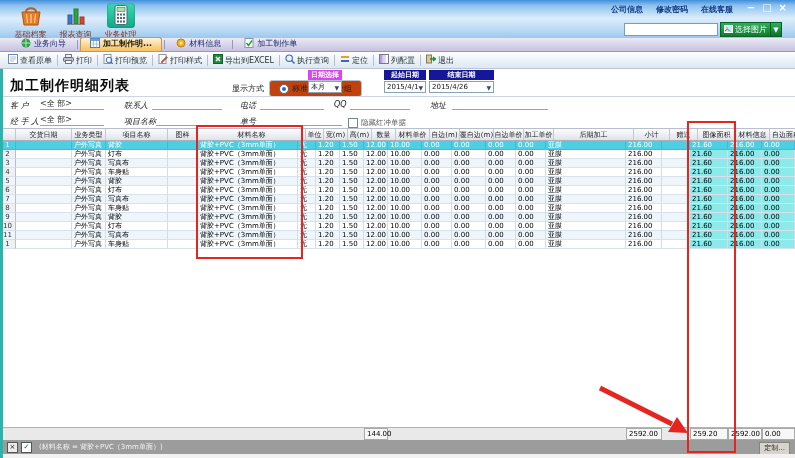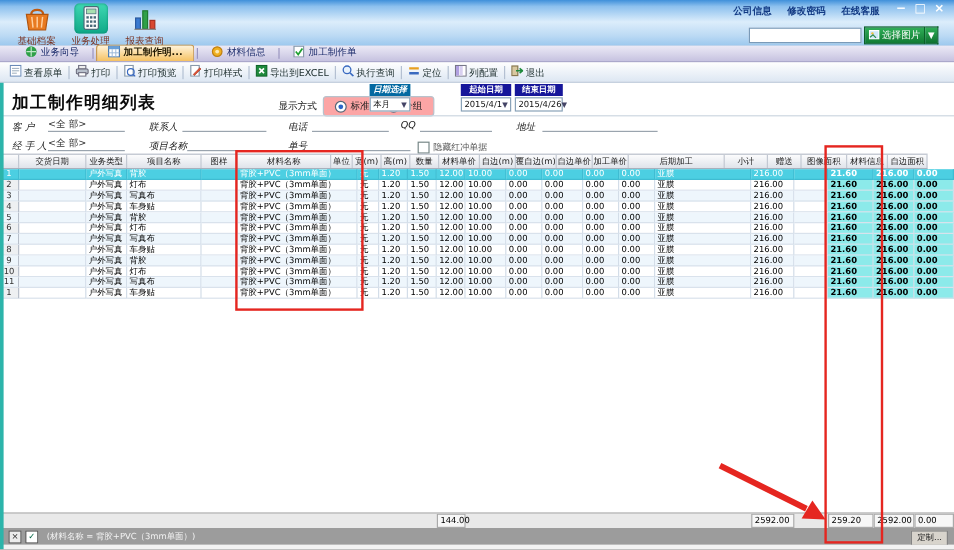--- a/index.html
+++ b/index.html
@@ -33,21 +33,21 @@
   
   .toolbar{position:absolute;left:0;top:52px;width:795px;height:17px;display:flex;align-items:center;
     background:linear-gradient(180deg,#fefefe,#dde7f3);border-bottom:1px solid #b9c6d8;padding-left:4px;
     font-size:8px;color:#233;box-sizing:border-box;}
   .tbtn{display:flex;align-items:center;gap:2px;padding:0 4px;cursor:pointer;white-space:nowrap;}
   .tsep{width:1px;height:11px;background:#b4c0d2;margin:0 1px;}
   
   .leftedge{position:absolute;left:0;top:69px;width:3px;height:389px;background:#2cb4aa;z-index:30;}
   .pagetitle{position:absolute;left:10px;top:77px;font-size:14px;font-weight:bold;color:#0a0a0a;letter-spacing:1px;}
   .dispmode{position:absolute;left:232px;top:80px;display:flex;align-items:center;font-size:8px;color:#222;}
-  .radiobox{border:1px solid #b8c2cc;border-radius:3px;padding:2px 9px;display:flex;gap:15px;margin-left:5px;background:#fca5a5;}
+  .radiobox{border:1px solid #b8c2cc;border-radius:3px;padding:2px 9px;display:flex;gap:15px;margin-left:5px;background:#c2410c;}
   .radio{display:flex;align-items:center;gap:3px;cursor:pointer;}
   .rdot{width:8px;height:8px;border:1px solid #567;border-radius:50%;background:#fff;position:relative;}
   .rdot.sel::after{content:"";position:absolute;left:2px;top:2px;width:4px;height:4px;border-radius:50%;background:#2a66c8;}
   .datefilter{position:absolute;left:308px;top:70px;display:flex;gap:3px;}
   .dgroup{display:flex;flex-direction:column;}
   .dhead{height:10px;color:#fff;font-size:7px;font-weight:bold;display:flex;align-items:center;justify-content:center;}
   .dval{margin-top:1px;height:12px;border:1px solid #89a2b8;background:#fff;font-size:7px;color:#111;
     display:flex;align-items:center;justify-content:space-between;padding:0 2px;box-sizing:border-box;cursor:pointer;}
   .dval .arr{font-size:6px;color:#446;}
   .hline{position:absolute;left:0;top:96px;width:795px;height:1px;background:#ccd6e0;}
@@ -60,21 +60,21 @@
   .gheader{position:absolute;left:0;top:128px;height:13px;display:flex;
     background:linear-gradient(180deg,#fcfcfd,#dfe3ea);border-top:1px solid #b8bfca;border-bottom:1px solid #a8b0bc;
     font-size:7px;color:#1a1a1a;box-sizing:border-box;}
   .gh{border-right:1px solid #c2c8d2;display:flex;align-items:center;justify-content:center;
     box-sizing:border-box;overflow:hidden;white-space:nowrap;height:11px;cursor:pointer;}
   .grow{position:absolute;left:0;height:9px;display:flex;font-size:7px;color:#000;}
   .gc{border-right:1px solid #d3dde8;border-bottom:1px solid #d9e2ec;box-sizing:border-box;
     padding-left:2px;display:flex;align-items:center;overflow:hidden;white-space:nowrap;}
   .gc.rownum{background:#eef0f2;border-right:1px solid #b8bfca;color:#333;justify-content:center;padding-left:0;}
   .grow.alt .gc{background:#eef6fc;}
-  .gc.hl{background:#8ceaea;font-weight:bold;}
+  .gc.hl{background:#8ceaea;}
   .grow.alt .gc.hl{background:#8ceaea;}
   .grow.selrow .gc{background:#4ccfe2;color:#fff;border-right-color:#3fbcd2;border-bottom-color:#3fbcd2;}
   .grow.selrow .gc.rownum{background:#4ccfe2;color:#fff;}
   
   .totalsbar{position:absolute;left:0;top:427px;width:795px;height:13px;background:#e9e9e9;
     border-top:1px solid #b4b4b4;display:flex;font-size:7px;color:#000;box-sizing:border-box;}
   .tcell{box-sizing:border-box;height:12px;}
   .tcell.val{border:1px solid #a9a9a9;background:#f7f7f7;display:flex;align-items:center;padding-left:2px;}
   .statusbar{position:absolute;left:0;top:440px;width:795px;height:14px;background:#9c9c9c;
     display:flex;align-items:center;font-size:7px;color:#f4f4f4;}
@@ -100,51 +100,51 @@
         <div class="rbtn">
           <span class="ricon">
             <svg width="24" height="23" viewBox="0 0 24 23">
               <path d="M7 8 C7 3 17 3 17 8" fill="none" stroke="#c05a10" stroke-width="2"></path>
               <path d="M3 8 L21 8 L19 21 L5 21 Z" fill="#e87a20" stroke="#b05510"></path>
               <path d="M7.5 10 L8.5 19 M12 10 L12 19 M16.5 10 L15.5 19" stroke="#ffd0a0" stroke-width="1.2" fill="none"></path>
             </svg>
           </span>
           <span class="rlabel">基础档案</span>
         </div>
+        <div class="rbtn">
+          <span class="ricon">
+            <svg width="24" height="23" viewBox="0 0 24 23">
+              <rect x="4" y="11" width="4" height="9" fill="#3a7ad0" stroke="#2a5aa0"></rect>
+              <rect x="10" y="5" width="4" height="15" fill="#2fa048" stroke="#1f7a30"></rect>
+              <rect x="16" y="13" width="4" height="7" fill="#d84830" stroke="#a83020"></rect>
+              <path d="M3 20.5 L21 20.5" stroke="#888"></path>
+            </svg>
+          </span>
+          <span class="rlabel">报表查询</span>
+        </div>
         <div class="rbtn active">
           <span class="ricon">
             <svg width="26" height="25" viewBox="0 0 26 25">
               <rect x="7" y="2.5" width="12" height="19" rx="1.5" fill="#fbfbfb" stroke="#4a6a7a"></rect>
               <rect x="9" y="4.5" width="8" height="4" fill="#a8e0b0" stroke="#4a6a7a" stroke-width="0.6"></rect>
               <g fill="#4a6a7a">
                 <rect x="9" y="10.5" width="2" height="2"></rect>
                 <rect x="12" y="10.5" width="2" height="2"></rect>
                 <rect x="15" y="10.5" width="2" height="2"></rect>
                 <rect x="9" y="14" width="2" height="2"></rect>
                 <rect x="12" y="14" width="2" height="2"></rect>
                 <rect x="15" y="14" width="2" height="2"></rect>
                 <rect x="9" y="17.5" width="2" height="2"></rect>
                 <rect x="12" y="17.5" width="2" height="2"></rect>
                 <rect x="15" y="17.5" width="2" height="2"></rect>
               </g>
             </svg>
           </span>
           <span class="rlabel">业务处理</span>
         </div>
-        <div class="rbtn">
-          <span class="ricon">
-            <svg width="24" height="23" viewBox="0 0 24 23">
-              <rect x="4" y="11" width="4" height="9" fill="#3a7ad0" stroke="#2a5aa0"></rect>
-              <rect x="10" y="5" width="4" height="15" fill="#2fa048" stroke="#1f7a30"></rect>
-              <rect x="16" y="13" width="4" height="7" fill="#d84830" stroke="#a83020"></rect>
-              <path d="M3 20.5 L21 20.5" stroke="#888"></path>
-            </svg>
-          </span>
-          <span class="rlabel">报表查询</span>
-        </div>
       </div>
     <div class="toplinks" id="toplinks">
         <span>公司信息</span>
         <span>修改密码</span>
         <span>在线客服</span>
       </div>
     <div class="winbtns">
       <span>−</span>
       <span>□</span>
       <span>×</span>
@@ -285,34 +285,34 @@
       </span>
       <span class="radio">
         <span class="rdot"></span>
         <span>分组</span>
       </span>
     </div>
   </div>
 
   <div class="datefilter" id="datefilter">
       <div class="dgroup" style="width: 34px;">
-        <div class="dhead" style="background: #0369a1; font-style: italic;">日期选择</div>
+        <div class="dhead" style="background: #d946ef;">日期选择</div>
         <div class="dval">
           <span>本月</span>
           <span class="arr">▼</span>
         </div>
       </div>
       <div class="dgroup" style="width: 42px; margin-left: 39px;">
         <div class="dhead" style="background: rgb(22, 22, 154);">起始日期</div>
         <div class="dval">
           <span>2015/4/1</span>
           <span class="arr">▼</span>
         </div>
       </div>
-      <div class="dgroup" style="width: 40px;">
+      <div class="dgroup" style="width: 65px;">
         <div class="dhead" style="background: rgb(22, 22, 154);">结束日期</div>
         <div class="dval">
           <span>2015/4/26</span>
           <span class="arr">▼</span>
         </div>
       </div>
     </div>
   <div class="hline"></div>
 
   <span class="flabel" style="left:10px;top:100px">客  户</span>
@@ -336,21 +336,21 @@
     <span class="cb"></span>
     <span>隐藏红冲单据</span>
   </span>
 
   <div class="gheader" id="gheader">
       <div class="gh" style="width: 16px;"></div>
       <div class="gh" style="width: 56px;">交货日期</div>
       <div class="gh" style="width: 34px;">业务类型</div>
       <div class="gh" style="width: 62px;">项目名称</div>
       <div class="gh" style="width: 30px;">图样</div>
-      <div class="gh" style="width: 78px;">材料名称</div>
+      <div class="gh" style="width: 108px;">材料名称</div>
       <div class="gh" style="width: 18px;">单位</div>
       <div class="gh" style="width: 24px;">宽(m)</div>
       <div class="gh" style="width: 24px;">高(m)</div>
       <div class="gh" style="width: 24px;">数量</div>
       <div class="gh" style="width: 34px;">材料单价</div>
       <div class="gh" style="width: 30px;">自边(m)</div>
       <div class="gh" style="width: 34px;">覆自边(m)</div>
       <div class="gh" style="width: 30px;">自边单价</div>
       <div class="gh" style="width: 30px; text-align: right;">加工单价</div>
       <div class="gh" style="width: 80px;">后期加工</div>

